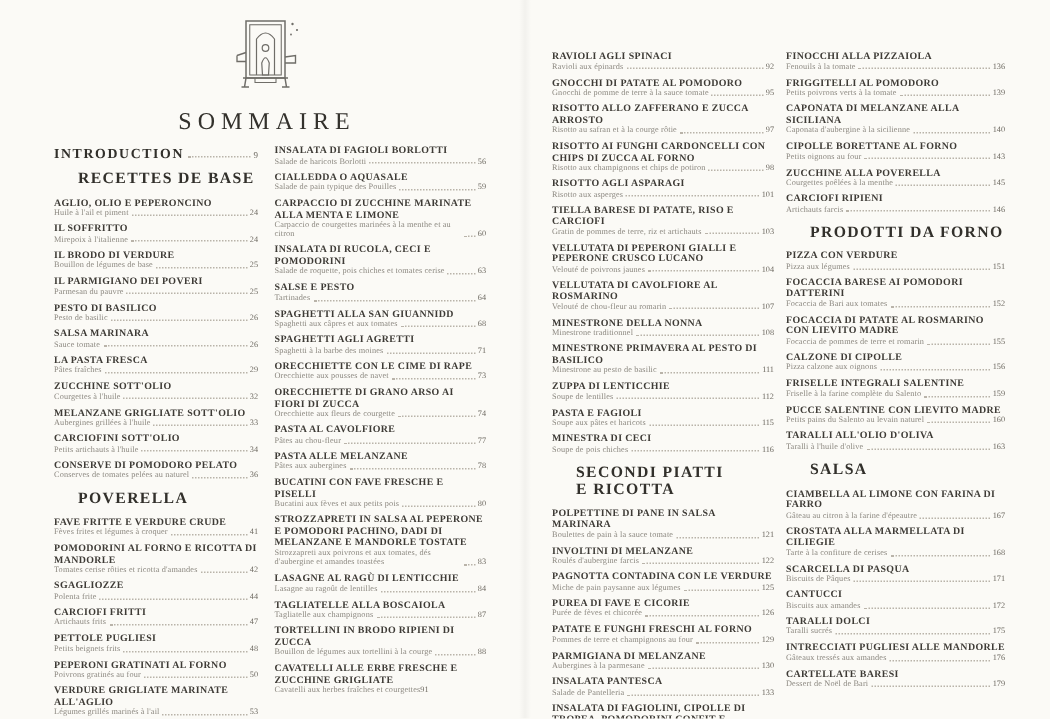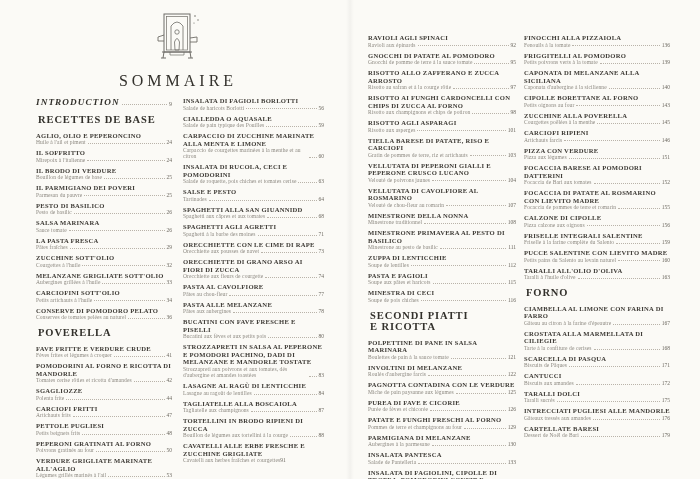--- a/index.html
+++ b/index.html
@@ -26,30 +26,30 @@
     color: #33312c; white-space: nowrap;
   }
   .toc-col { position: absolute; }
   .col-1 { left: 36px;  top: 97px; width: 136px; }
   .col-2 { left: 183px; top: 97px; width: 141px; }
   .col-3 { left: 368px; top: 34px; width: 148px; }
   .col-4 { left: 524px; top: 34px; width: 146px; }
 
   .section-header {
     font-size: 10.5px; font-weight: 600; letter-spacing: 0.9px;
-    color: #32302b; margin: 7px 0 6px 2px; line-height: 11.5px;
+    color: #32302b; margin: 7px 0 6px 16px; line-height: 11.5px;
     white-space: pre-line;
   }
   .major-row {
     display: flex; align-items: flex-end;
     margin: 0 0 6px 0;
   }
   .major-label {
     font-size: 9.2px; font-weight: 600; letter-spacing: 1.1px;
-    color: #32302b; line-height: 10px; font-style: italic;
+    color: #32302b; line-height: 10px;
   }
   .entry { margin-bottom: 3.6px; }
   .entry-title {
     font-size: 6.6px; font-weight: 600; letter-spacing: 0.25px;
     line-height: 7.5px; color: #3e3b36;
   }
   .sub-row { display: flex; align-items: flex-end; }
   .sub-text {
     font-size: 5.5px; line-height: 6.4px; color: #8c8880;
     letter-spacing: 0.1px; flex: 0 1 auto;
@@ -589,20 +589,21 @@
         </div>
       </div>
       <div class="entry">
         <div class="entry-title">CARCIOFI RIPIENI</div>
         <div class="sub-row">
           <span class="sub-text">Artichauts farcis</span>
           <span class="leader"></span>
           <span class="pg">146</span>
         </div>
       </div>
+      <div class="section-header">PRODOTTI DA FORNO</div>
       <div class="entry">
         <div class="entry-title">PIZZA CON VERDURE</div>
         <div class="sub-row">
           <span class="sub-text">Pizza aux légumes</span>
           <span class="leader"></span>
           <span class="pg">151</span>
         </div>
       </div>
       <div class="entry">
         <div class="entry-title">FOCACCIA BARESE AI POMODORI DATTERINI</div>
@@ -645,21 +646,21 @@
         </div>
       </div>
       <div class="entry">
         <div class="entry-title">TARALLI ALL'OLIO D'OLIVA</div>
         <div class="sub-row">
           <span class="sub-text">Taralli à l'huile d'olive</span>
           <span class="leader"></span>
           <span class="pg">163</span>
         </div>
       </div>
-      <div class="section-header">FORNO</div>
+      <div class="section-header">SALSA</div>
       <div class="entry">
         <div class="entry-title">CIAMBELLA AL LIMONE CON FARINA DI FARRO</div>
         <div class="sub-row">
           <span class="sub-text">Gâteau au citron à la farine d'épeautre</span>
           <span class="leader"></span>
           <span class="pg">167</span>
         </div>
       </div>
       <div class="entry">
         <div class="entry-title">CROSTATA ALLA MARMELLATA DI CILIEGIE</div>

